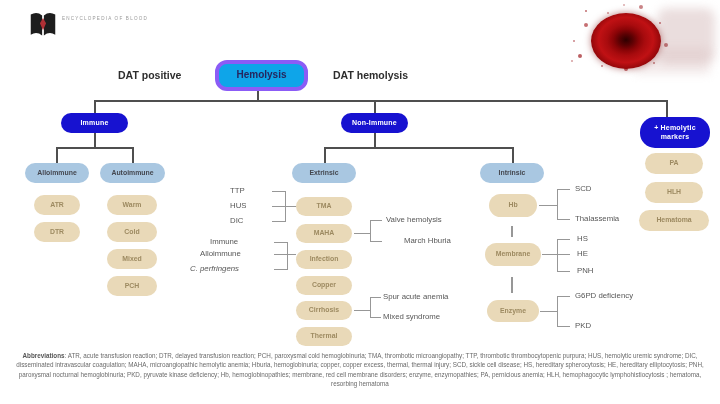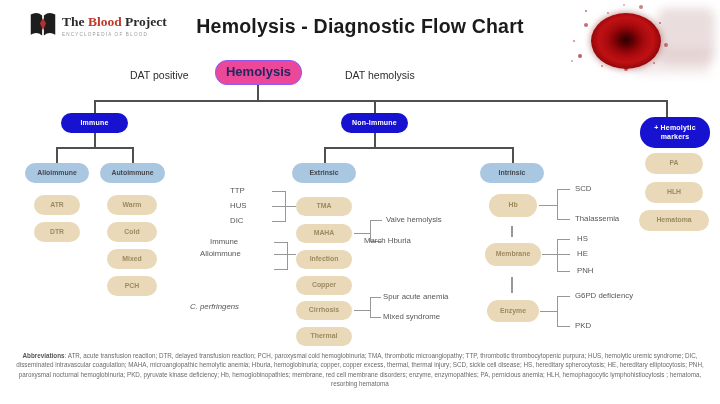--- a/index.html
+++ b/index.html
@@ -39,53 +39,51 @@
       40px 58px 0 1px rgba(150,10,15,.6), 16px 55px 0 rgba(150,10,15,.5),
       -14px 50px 0 rgba(150,10,15,.4), 38px -6px 0 rgba(150,10,15,.35);
   }
   
   .tl { position:absolute; display:block; background:#4f4f4f; }
   .bl { position:absolute; display:block; background:#979797; }
   .pill {
     position:absolute; display:flex; align-items:center; justify-content:center;
     font-weight:700; border-radius:12px; text-align:center; line-height:1.25;
   }
-  .pill.root-node { background:#ec4899; border:1px solid #8b5cf6; color:#26265e; font-size:13px; }
+  .pill.root-node { background:#0ea5e9; border:4px solid #8b5cf6; color:#26265e; font-size:10px; }
   .pill.blue { background:#1712d0; color:#ffffff; font-size:7px; letter-spacing:.2px; }
   .pill.lblue { background:#a9c7e1; color:#44474f; font-size:6.9px; }
   .pill.tan { background:#e9d9b8; color:#9d8a61; font-size:6.9px; }
-  .dat-label { position:absolute; font-weight:400; font-size:10.5px; color:#2d2d2d; white-space:nowrap;margin-left:12px; }
+  .dat-label { position:absolute; font-weight:700; font-size:10.5px; color:#2d2d2d; white-space:nowrap; }
   .slabel { position:absolute; font-size:7.8px; color:#575757; height:10px; line-height:10px; white-space:nowrap; }
   .slabel.right { text-align:left; }
-  .slabel.italic { font-style:italic;margin-top:38px; }
+  .slabel.italic { font-style:italic; }
   
   .abbrev {
     position:absolute; left:15px; top:351px; width:690px; text-align:center;
     font-size:6.3px; line-height:1.5; color:#6a6a6a;
   }
   .abbrev b { color:#555; }
 </style>
 </head>
 <body>
 
 <div class="canvas">
 
   <div class="logo">
     <svg width="28" height="28" viewBox="0 0 32 30">
       <path d="M2 3 Q9 -1 15 4 L15 27 Q9 22 2 26 Z" fill="#1d1d1d"></path>
       <path d="M30 3 Q23 -1 17 4 L17 27 Q23 22 30 26 Z" fill="#1d1d1d"></path>
       <path d="M16 7 L12.5 13 L16 21 L19.5 13 Z" fill="#b03035"></path>
     </svg>
     <div class="logo-text-wrap">
-      <div class="logo-title"><span>The</span> <span class="red">Blood</span> <span>Project</span></div>
       <div class="logo-tagline">ENCYCLOPEDIA OF BLOOD</div>
     </div>
   </div>
 
-  <div class="title">Hemolysis - Diagnostic Flow Chart</div>
 
   <div class="cell-wrap">
     <div class="cell-blur1"></div>
     <div class="cell-blur2"></div>
     <div class="splat"></div>
     <div class="cell-core"></div>
   </div>
 
   <div class="dat-label" style="left:118px;top:69px">DAT positive</div>
   <div class="dat-label" style="left:333px;top:69px">DAT hemolysis</div>
@@ -183,21 +181,21 @@
 
   <div class="slabel right" style="left:230px;top:186px;width:37px">TTP</div>
   <div class="slabel right" style="left:230px;top:201px;width:37px">HUS</div>
   <div class="slabel right" style="left:230px;top:216px;width:37px">DIC</div>
 
   <div class="slabel right" style="left:210px;top:237px;width:60px">Immune</div>
   <div class="slabel right" style="left:200px;top:249px;width:70px">Alloimmune</div>
   <div class="slabel right italic" style="left:190px;top:264px;width:80px">C. perfringens</div>
 
   <div class="slabel" style="left:386px;top:215px">Valve hemolysis</div>
-  <div class="slabel" style="left:364px;top:236px">March Hburia</div>
+  <div class="slabel" style="left:404px;top:236px">March Hburia</div>
 
   <div class="slabel" style="left:383px;top:292px">Spur acute anemia</div>
   <div class="slabel" style="left:383px;top:312px">Mixed syndrome</div>
 
   <div class="slabel" style="left:575px;top:184px">SCD</div>
   <div class="slabel" style="left:575px;top:214px">Thalassemia</div>
 
   <div class="slabel" style="left:577px;top:234px">HS</div>
   <div class="slabel" style="left:577px;top:249px">HE</div>
   <div class="slabel" style="left:577px;top:266px">PNH</div>

